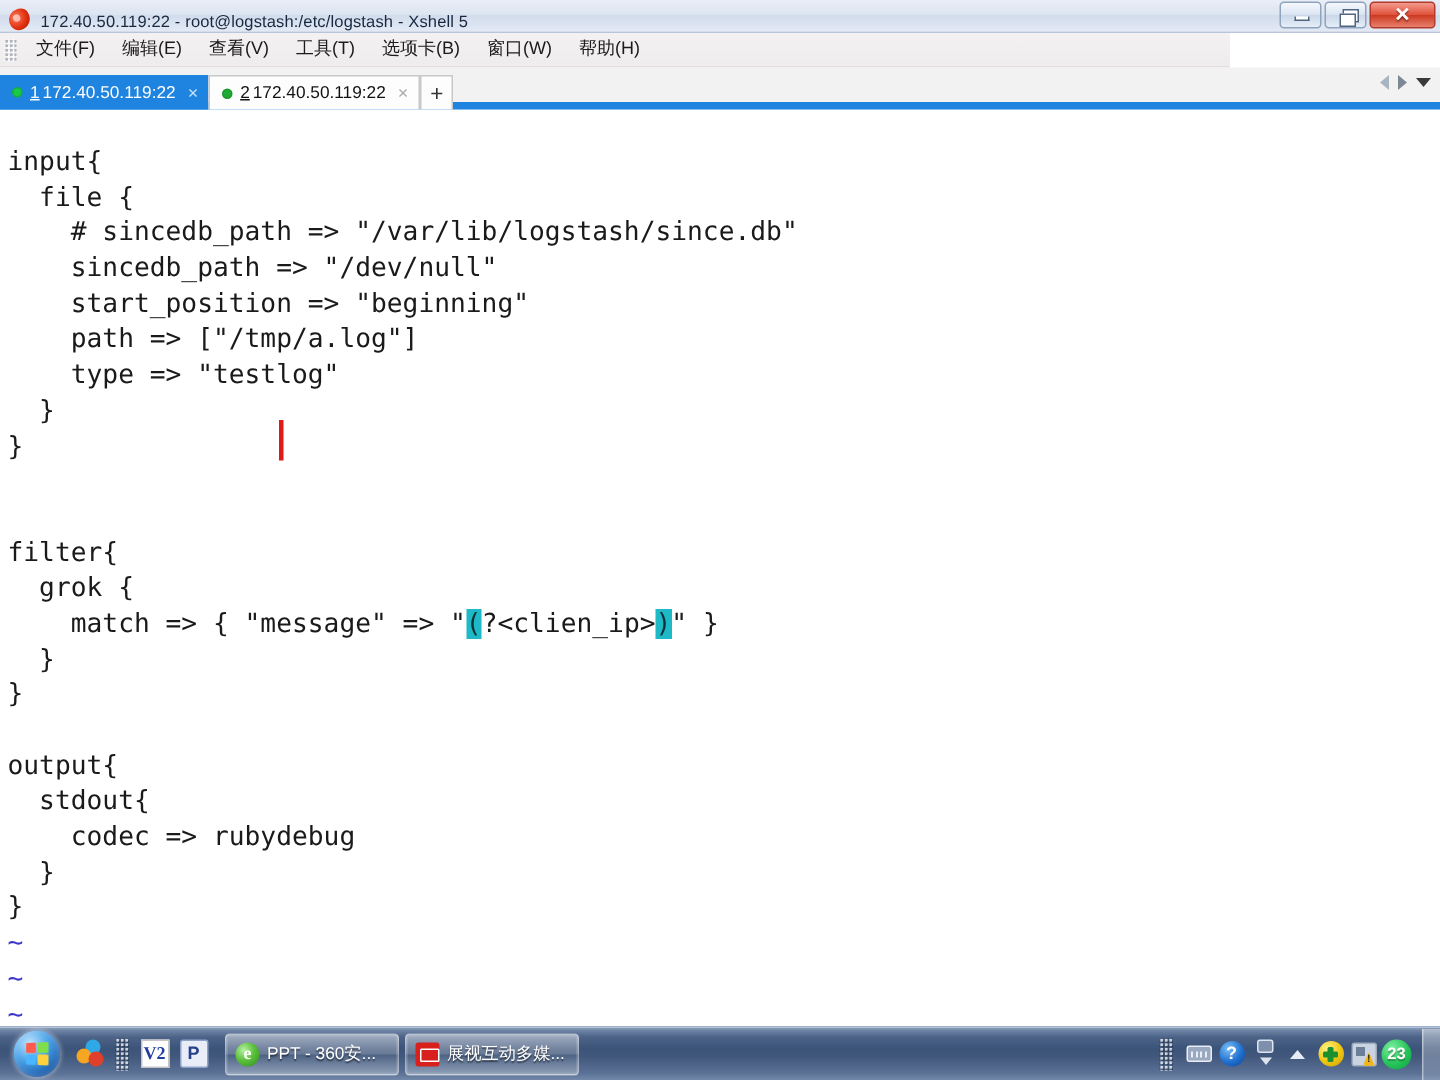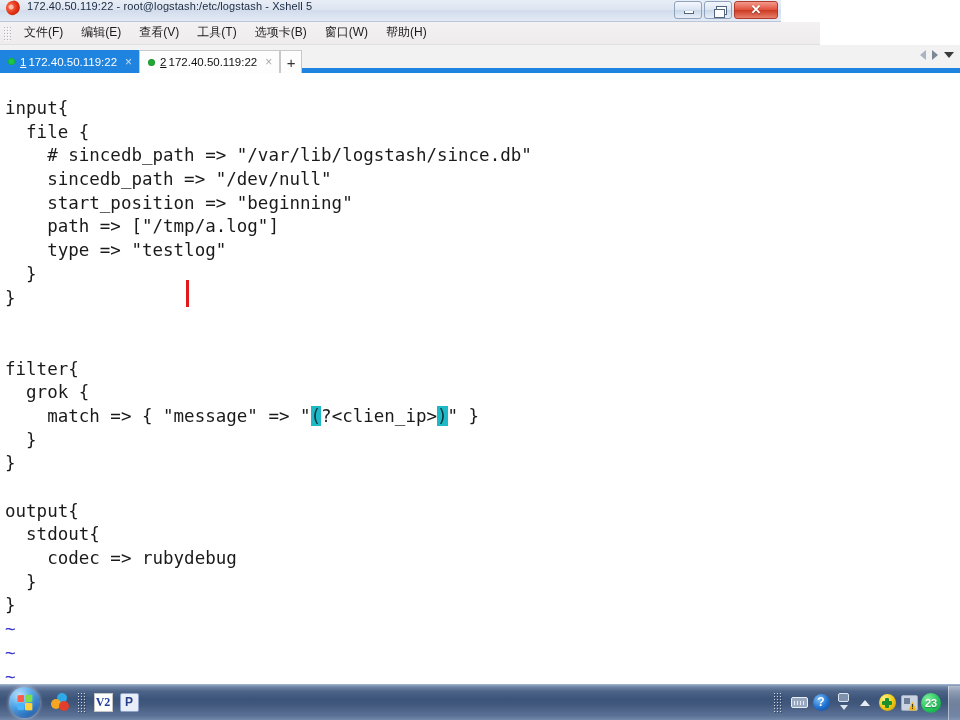--- a/index.html
+++ b/index.html
@@ -5,24 +5,24 @@
   * { box-sizing: border-box; margin: 0; padding: 0; }
   html, body {
     width: 960px; height: 720px;
     overflow: hidden;
     font-family: "Liberation Sans", sans-serif;
     background: #ffffff;
   }
 
   
   #titlebar {
-    position: absolute; left: 0; top: 0; width: 781px; height: 22px;
+    position: absolute; left: 0; top: 0; width: 960px; height: 22px;
     background: linear-gradient(to bottom, #e9eef6 0%, #dde5f1 45%, #d2dcec 50%, #e3eaf5 100%);
     border-bottom: 1px solid #b9c6da;
-    display: flex; align-items: flex-start;
+    display: flex; align-items: flex-end;
   }
   #titlebar .tb-icon {
     width: 16px; height: 16px; margin-left: 5px; margin-right: 6px;
     position: relative; flex: none;
   }
   .xshell-glyph {
     width: 14px; height: 14px; position: absolute; top: 1px; left: 1px;
     background: radial-gradient(circle at 35% 35%, #ff7a5a 0%, #e03010 55%, #a81200 100%);
     border-radius: 50% 40% 55% 45%;
     transform: rotate(-18deg);
@@ -385,20 +385,28 @@
   <div class="ql-sep"></div>
   <div class="ql-icon">
     <div class="icon-v2">V2</div>
   </div>
   <div class="ql-icon">
     <div class="icon-p">P</div>
   </div>
 
   <div style="width:8px;flex:none;"></div>
 
+  <div class="tb-task">
+    <span class="ti ic-ie"></span>
+    <span class="tl">PPT - 360安...</span>
+  </div>
+  <div class="tb-task">
+    <span class="ti ic-zs"></span>
+    <span class="tl">展视互动多媒...</span>
+  </div>
 
   <div id="tray">
     <div id="tray-grip"></div>
     <div class="tray-ic">
         <span class="tk-kbd"></span>
       </div>
     <div class="tray-ic">
       <span class="tk-help">?</span>
     </div>
     <div class="tray-ic">

